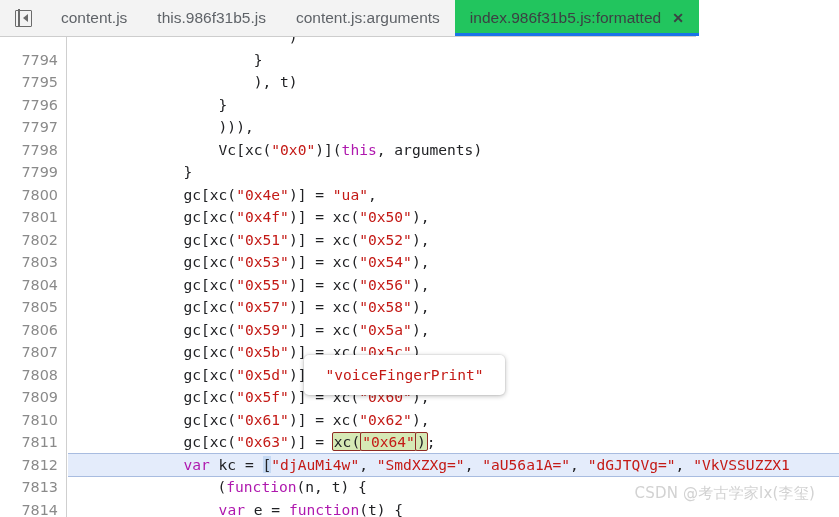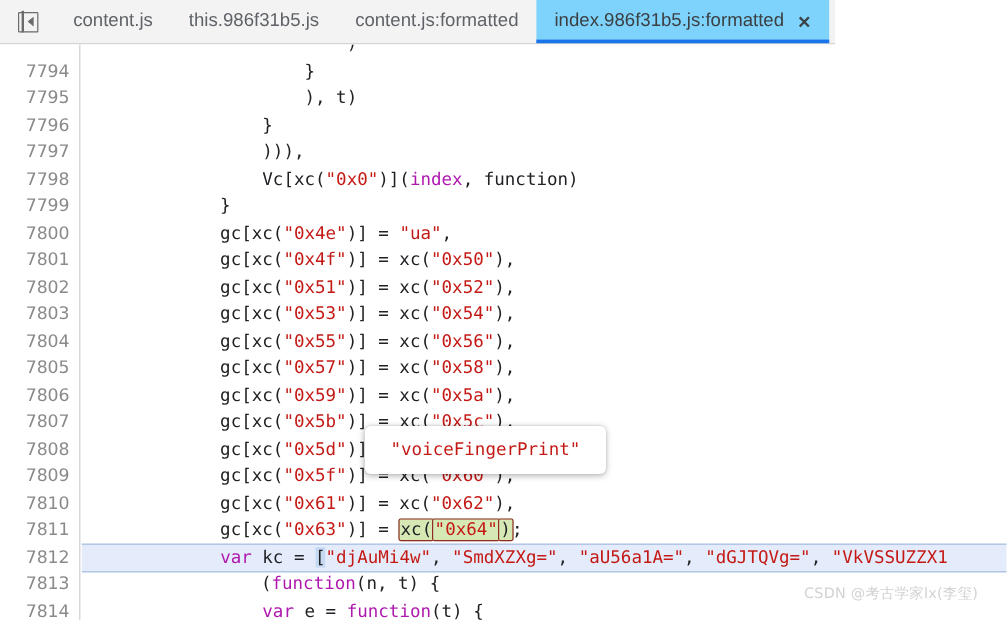--- a/index.html
+++ b/index.html
@@ -69,21 +69,21 @@
     padding: 0 15px;
     font-size: 15.5px;
     color: #5f6368;
     white-space: nowrap;
     box-sizing: border-box;
     position: relative;
     background: transparent;
     flex: 0 0 auto;
   }
   .tab.active {
-    background: #7dd3fc;
+    background: #22c55e;
     color: #3c4043;
   }
   .tab.active::after {
     content: "";
     position: absolute;
     left: 0; right: 0; bottom: 0;
     height: 3px;
     background: #1a73e8;
   }
   .tab-close {
@@ -192,21 +192,21 @@
     white-space: nowrap;
     z-index: 30;
   }
 
   
   #watermark {
     position: absolute;
     right: 24px;
     bottom: 14px;
     font-family: "DejaVu Sans", sans-serif;
-    font-size: 12px;
+    font-size: 15px;
     color: #d2d2d2;
     white-space: nowrap;
     z-index: 40;
     letter-spacing: 0.2px;
   }
 </style>
 </head>
 <body>
 
 <div id="tabbar">
@@ -214,21 +214,21 @@
     <span class="panel-icon"></span>
   </div>
   <div id="tabs-container" style="display:flex;align-items:stretch;">
       <div class="tab">
         <span>content.js</span>
       </div>
       <div class="tab">
         <span>this.986f31b5.js</span>
       </div>
       <div class="tab">
-        <span>content.js:formatted</span>
+        <span>content.js:arguments</span>
       </div>
       <div class="tab active">
         <span>index.986f31b5.js:formatted</span>
         <span class="tab-close">✕</span>
       </div>
     </div>
 </div>
 
 <div id="editor">
   <div id="gutter">
@@ -253,21 +253,21 @@
       <div class="lnum active-num" style="top: 416.5px;">7812</div>
       <div class="lnum" style="top: 439px;">7813</div>
       <div class="lnum" style="top: 461.5px;">7814</div>
     </div>
   <div id="codepane">
       <div class="cline" style="top: -11px;"><span class="plain">                        )</span></div>
       <div class="cline" style="top: 11.5px;"><span class="plain">                    }</span></div>
       <div class="cline" style="top: 34px;"><span class="plain">                    ), t)</span></div>
       <div class="cline" style="top: 56.5px;"><span class="plain">                }</span></div>
       <div class="cline" style="top: 79px;"><span class="plain">                ))),</span></div>
-      <div class="cline" style="top: 101.5px;"><span class="plain">                Vc[xc(</span><span class="str">"0x0"</span><span class="plain">)](</span><span class="kw">index</span><span class="plain">, function)</span></div>
+      <div class="cline" style="top: 101.5px;"><span class="plain">                Vc[xc(</span><span class="str">"0x0"</span><span class="plain">)](</span><span class="kw">this</span><span class="plain">, arguments)</span></div>
       <div class="cline" style="top: 124px;"><span class="plain">            }</span></div>
       <div class="cline" style="top: 146.5px;"><span class="plain">            gc[xc(</span><span class="str">"0x4e"</span><span class="plain">)] = </span><span class="str">"ua"</span><span class="plain">,</span></div>
       <div class="cline" style="top: 169px;"><span class="plain">            gc[xc(</span><span class="str">"0x4f"</span><span class="plain">)] = xc(</span><span class="str">"0x50"</span><span class="plain">),</span></div>
       <div class="cline" style="top: 191.5px;"><span class="plain">            gc[xc(</span><span class="str">"0x51"</span><span class="plain">)] = xc(</span><span class="str">"0x52"</span><span class="plain">),</span></div>
       <div class="cline" style="top: 214px;"><span class="plain">            gc[xc(</span><span class="str">"0x53"</span><span class="plain">)] = xc(</span><span class="str">"0x54"</span><span class="plain">),</span></div>
       <div class="cline" style="top: 236.5px;"><span class="plain">            gc[xc(</span><span class="str">"0x55"</span><span class="plain">)] = xc(</span><span class="str">"0x56"</span><span class="plain">),</span></div>
       <div class="cline" style="top: 259px;"><span class="plain">            gc[xc(</span><span class="str">"0x57"</span><span class="plain">)] = xc(</span><span class="str">"0x58"</span><span class="plain">),</span></div>
       <div class="cline" style="top: 281.5px;"><span class="plain">            gc[xc(</span><span class="str">"0x59"</span><span class="plain">)] = xc(</span><span class="str">"0x5a"</span><span class="plain">),</span></div>
       <div class="cline" style="top: 304px;"><span class="plain">            gc[xc(</span><span class="str">"0x5b"</span><span class="plain">)] = xc(</span><span class="str">"0x5c"</span><span class="plain">),</span></div>
       <div class="cline" style="top: 326.5px;"><span class="plain">            gc[xc(</span><span class="str">"0x5d"</span><span class="plain">)] = xc(</span><span class="str">"0x5e"</span><span class="plain">),</span></div>

